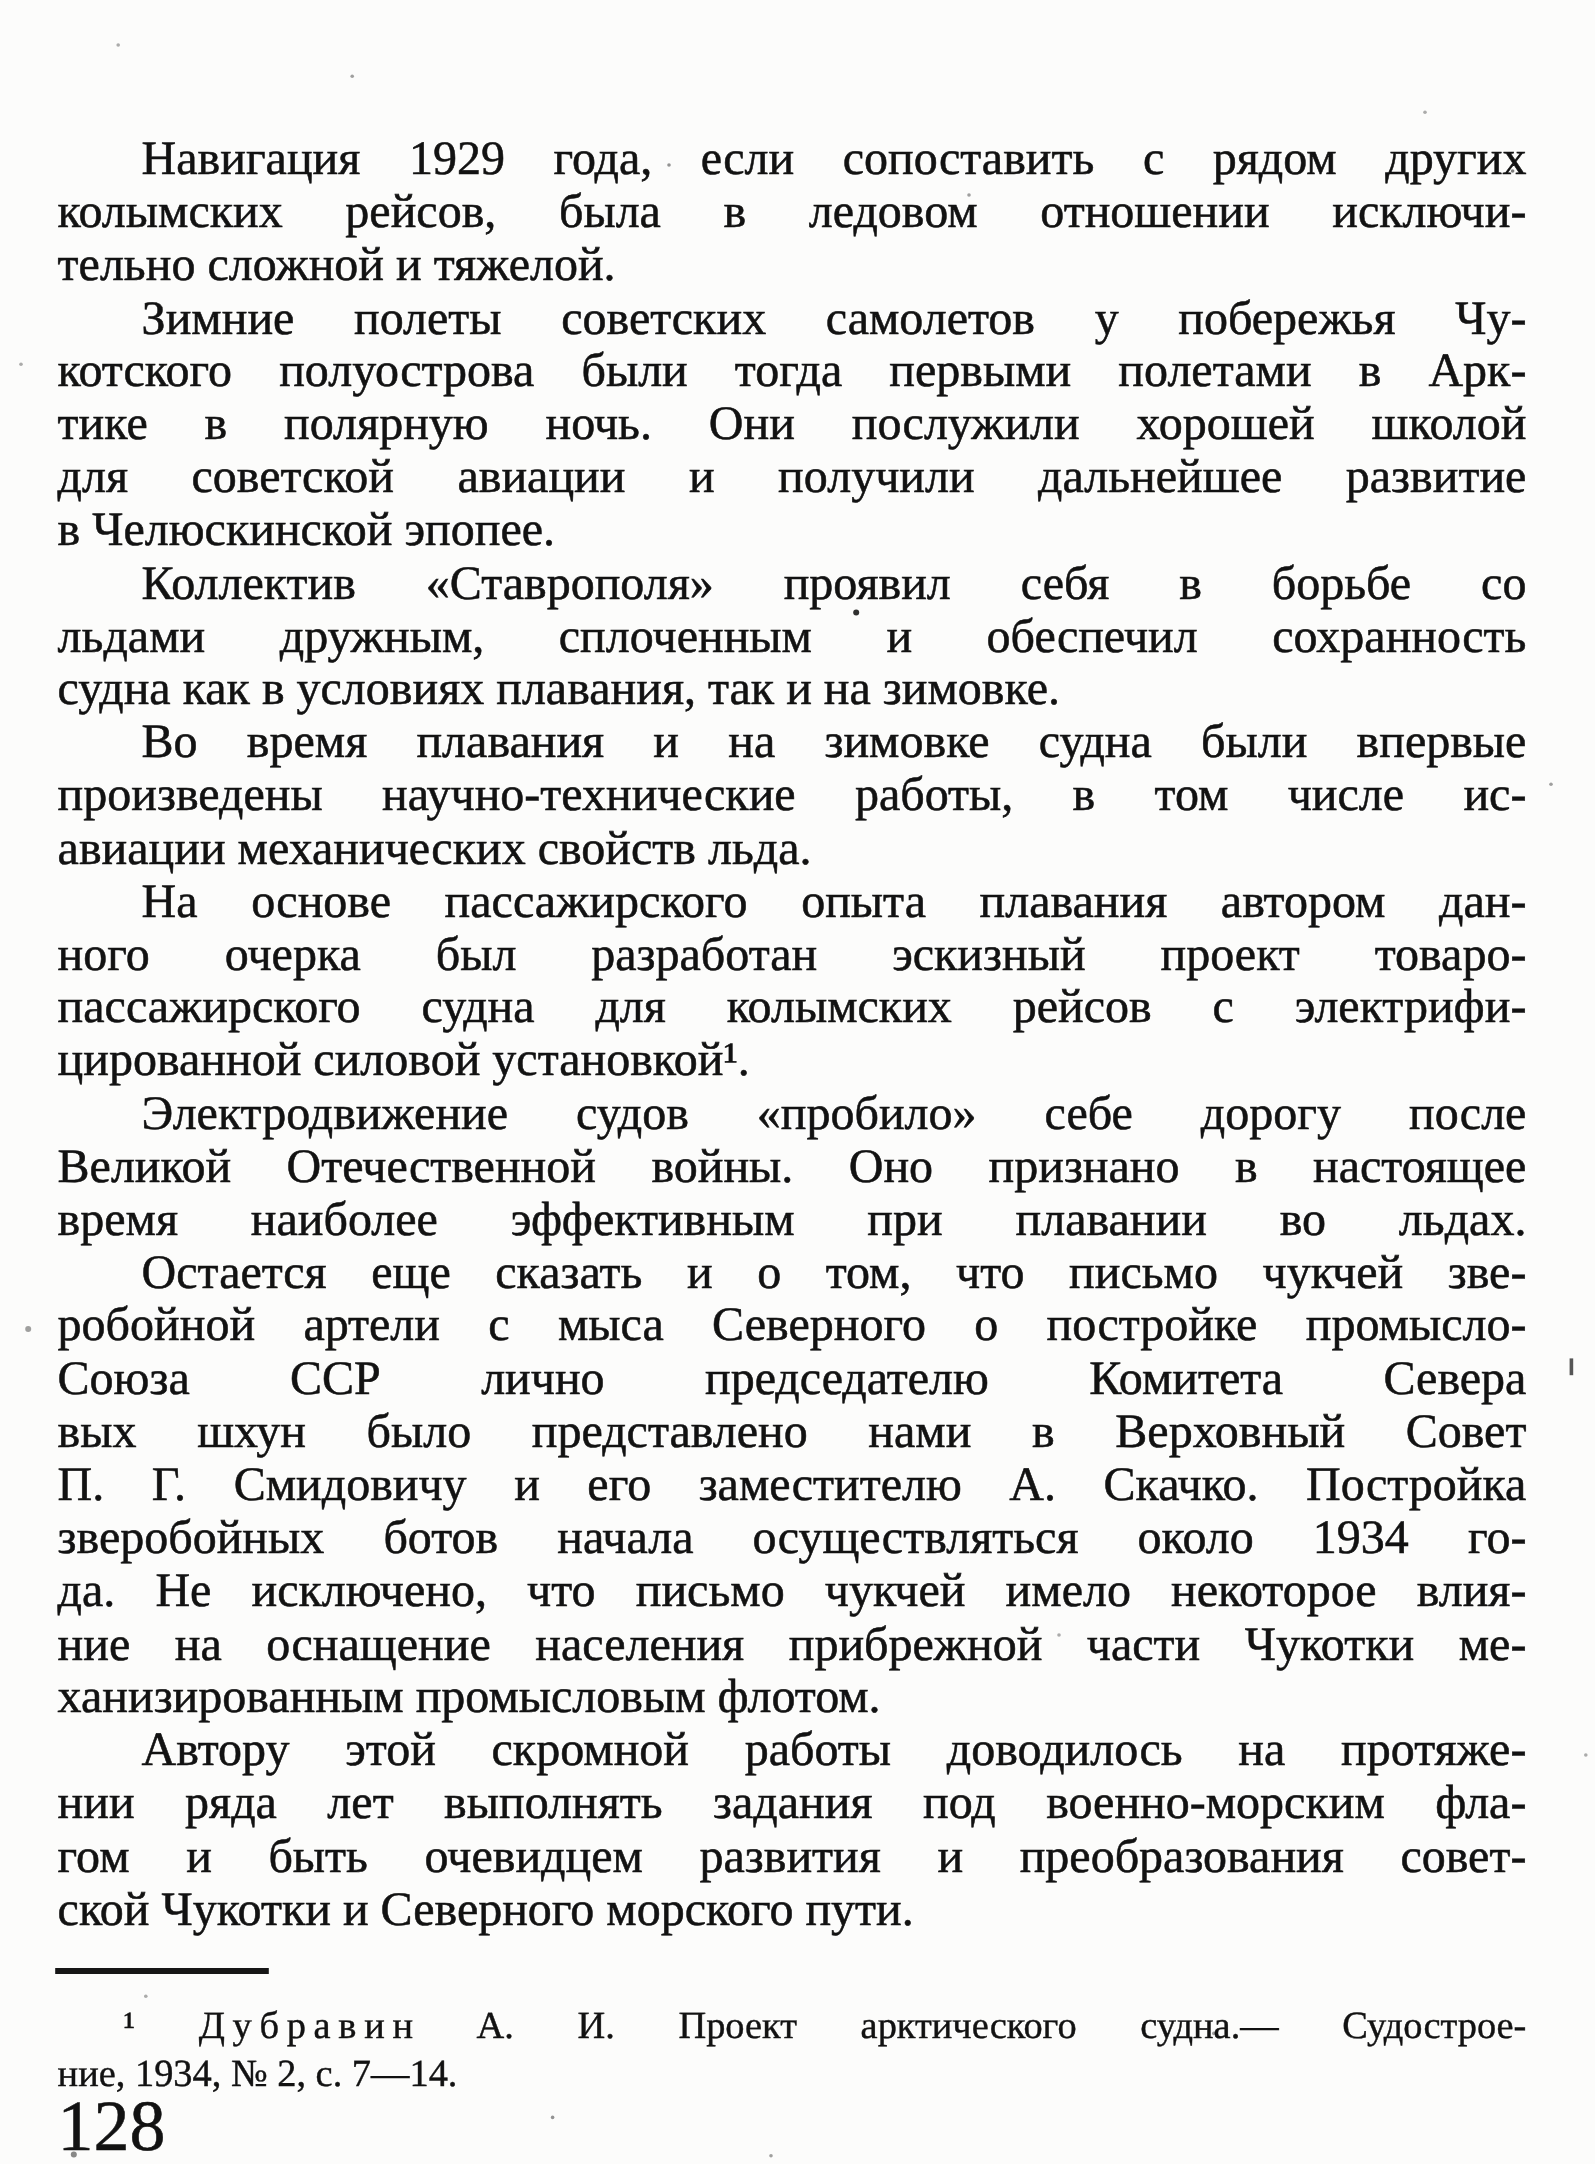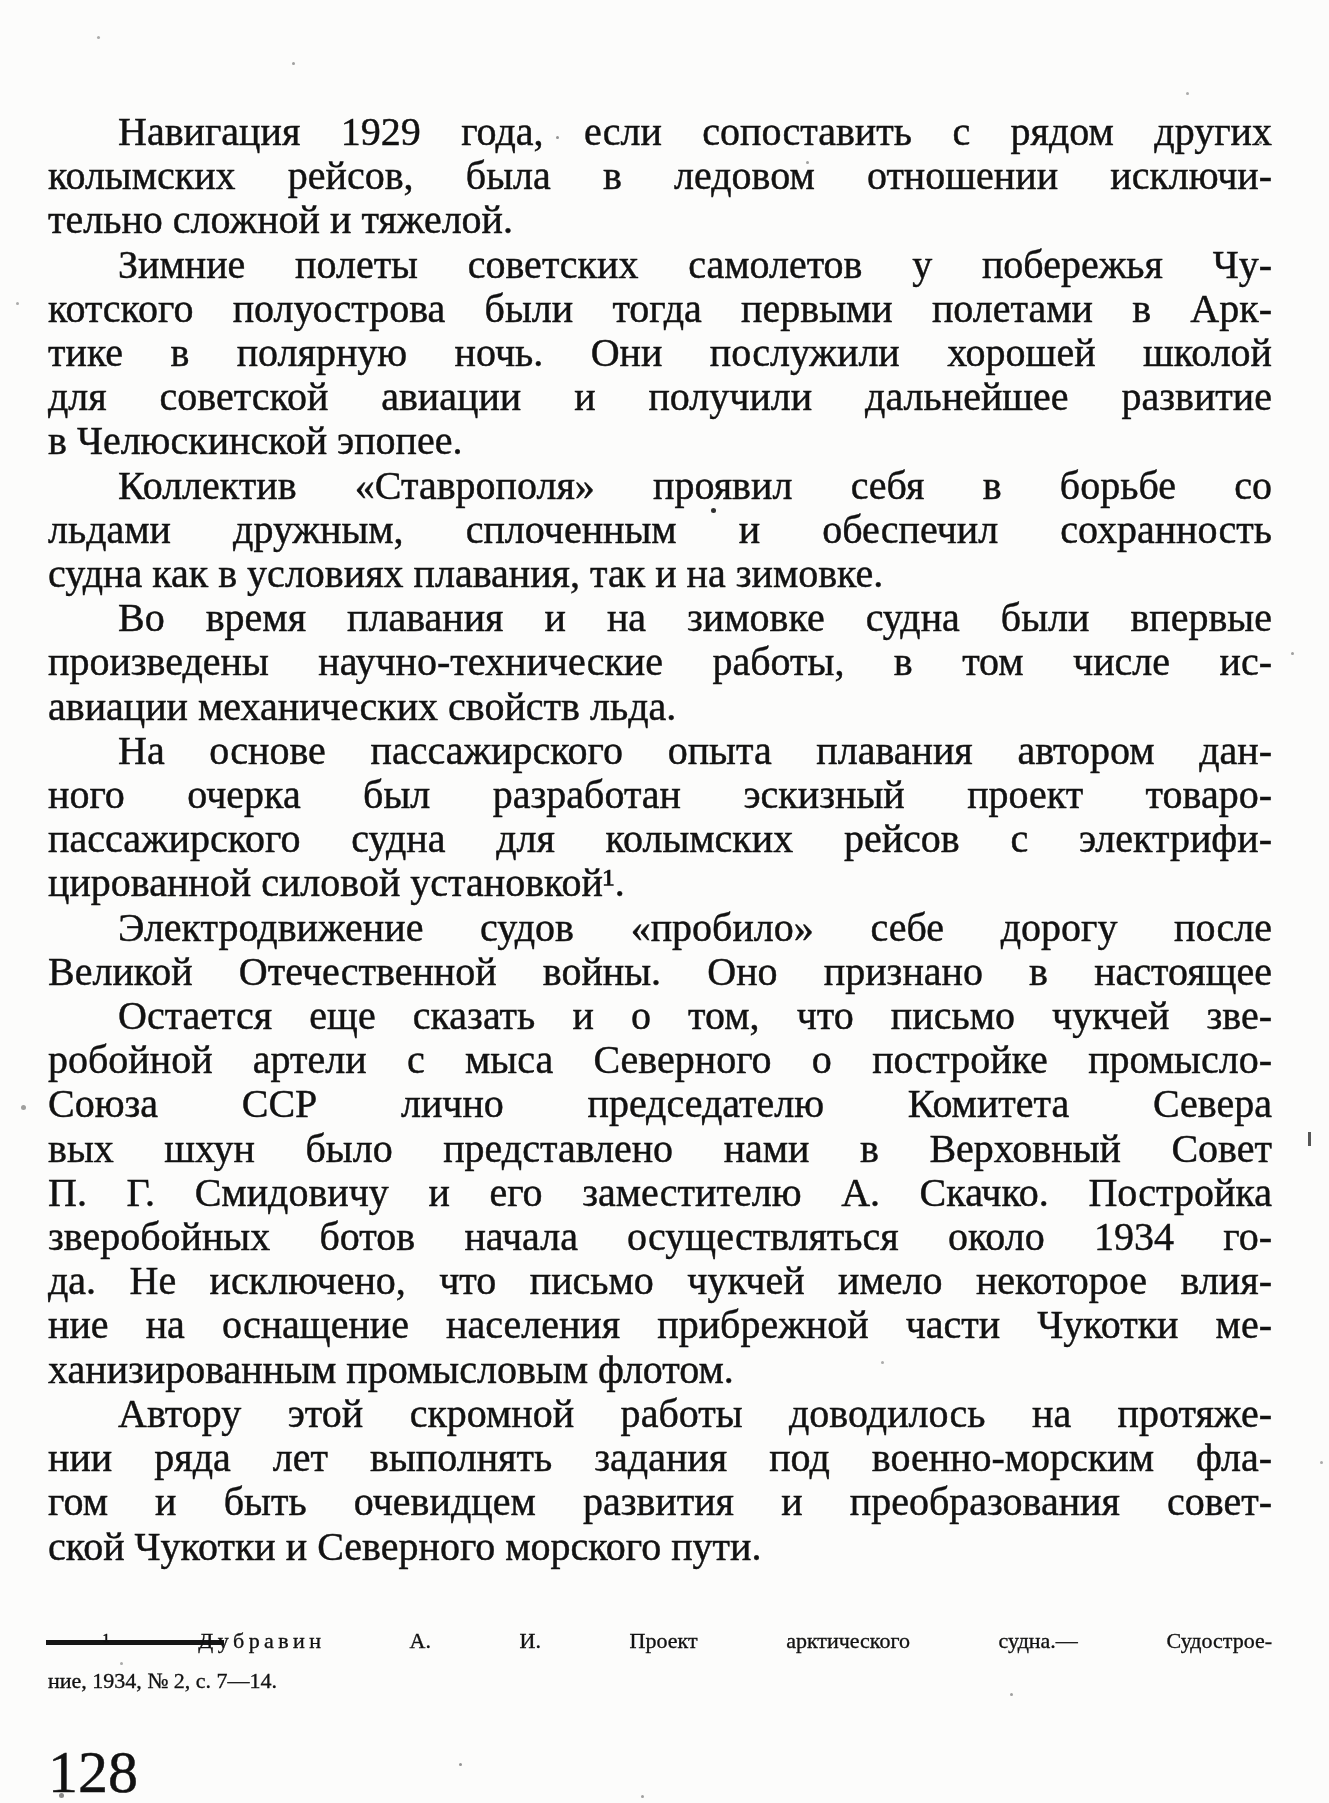--- a/index.html
+++ b/index.html
@@ -19,22 +19,22 @@
   }
   .para { margin: 0; }
   .ln  { text-align: justify; text-align-last: justify; }
   .last { text-align: left; text-align-last: left; }
   .ind { padding-left: 70px; }
   .footnote-rule {
     position: absolute; left: 46px; top: 1640px;
     width: 178px; height: 5px; background: #161616;
   }
   .footnote {
-    position: absolute; left: 48px; top: 1621px; width: 1224px;
-    font-size: 22px; line-height: 40px;
+    position: absolute; left: 48px; top: 1667px; width: 1224px;
+    font-size: 32px; line-height: 40px;
     -webkit-text-stroke: 0.35px #111;
   }
   .fn-ind { padding-left: 55px; }
   .page-number {
     position: absolute; left: 48px; top: 1742px;
     font-size: 60px; line-height: 1;
     -webkit-text-stroke: 0.45px #111;
   }
   
   .noise {
@@ -100,20 +100,21 @@
     <div class="para">
       <div class="ln ind">На основе пассажирского опыта плавания автором дан-</div>
       <div class="ln">ного очерка был разработан эскизный проект товаро-</div>
       <div class="ln">пассажирского судна для колымских рейсов с электрифи-</div>
       <div class="last">цированной силовой установкой¹.</div>
     </div>
 
     <div class="para">
       <div class="ln ind">Электродвижение судов «пробило» себе дорогу после</div>
       <div class="ln">Великой Отечественной войны. Оно признано в настоящее</div>
+      <div class="ln">время наиболее эффективным при плавании во льдах.</div>
     </div>
 
     <div class="para">
       <div class="ln ind">Остается еще сказать и о том, что письмо чукчей зве-</div>
       <div class="ln">робойной артели с мыса Северного о постройке промысло-</div>
       <div class="ln">Союза ССР лично председателю Комитета Севера</div>
       <div class="ln">вых шхун было представлено нами в Верховный Совет</div>
       <div class="ln">П. Г. Смидовичу и его заместителю А. Скачко. Постройка</div>
       <div class="ln">зверобойных ботов начала осуществляться около 1934 го-</div>
       <div class="ln">да. Не исключено, что письмо чукчей имело некоторое влия-</div>

